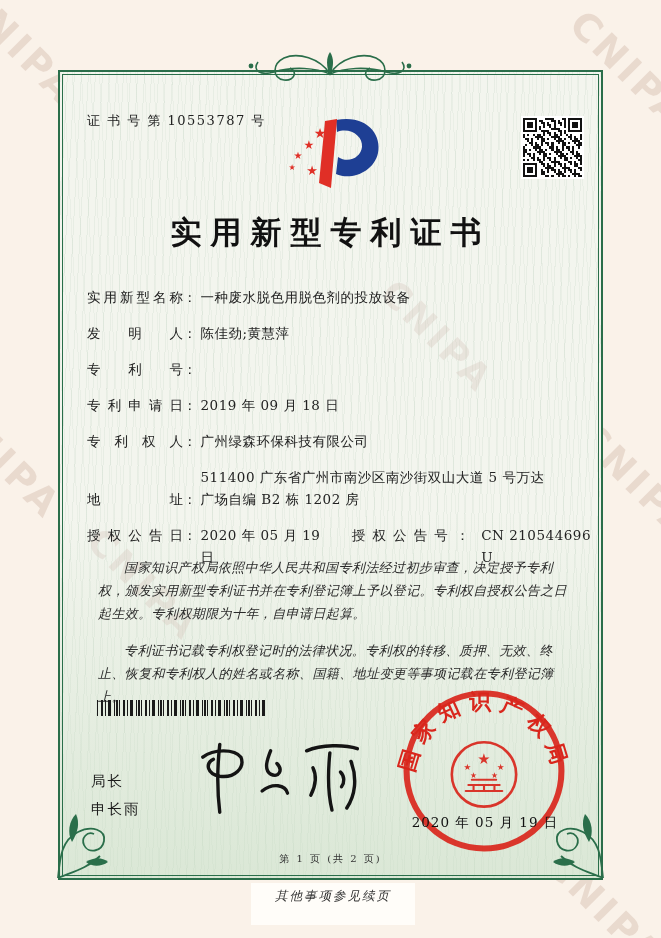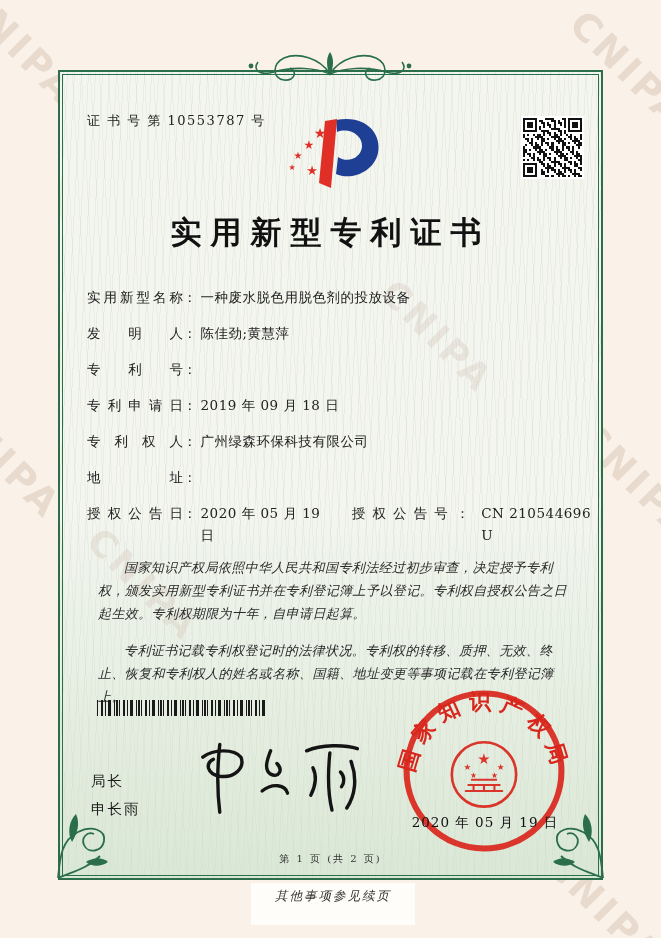--- a/index.html
+++ b/index.html
@@ -147,20 +147,21 @@
       <span class="f-value">2019 年 09 月 18 日</span>
     </div>
     <div class="f-row">
       <span class="f-label">专利权人</span>
         <span class="f-colon">：</span>
       <span class="f-value">广州绿森环保科技有限公司</span>
     </div>
     <div class="f-row">
       <span class="f-label">地址</span>
         <span class="f-colon">：</span>
+      <span class="f-value f-value-wrap">511400 广东省广州市南沙区南沙街双山大道 5 号万达广场自编 B2 栋 1202 房</span>
     </div>
     <div class="f-row">
       <span class="f-pair">
         <span class="f-label">授权公告日</span>
           <span class="f-colon">：</span>
         <span class="f-value">2020 年 05 月 19 日</span>
       </span>
       <span class="f-pair">
         <span class="f-label">授权公告号</span>
           <span class="f-colon">：</span>

